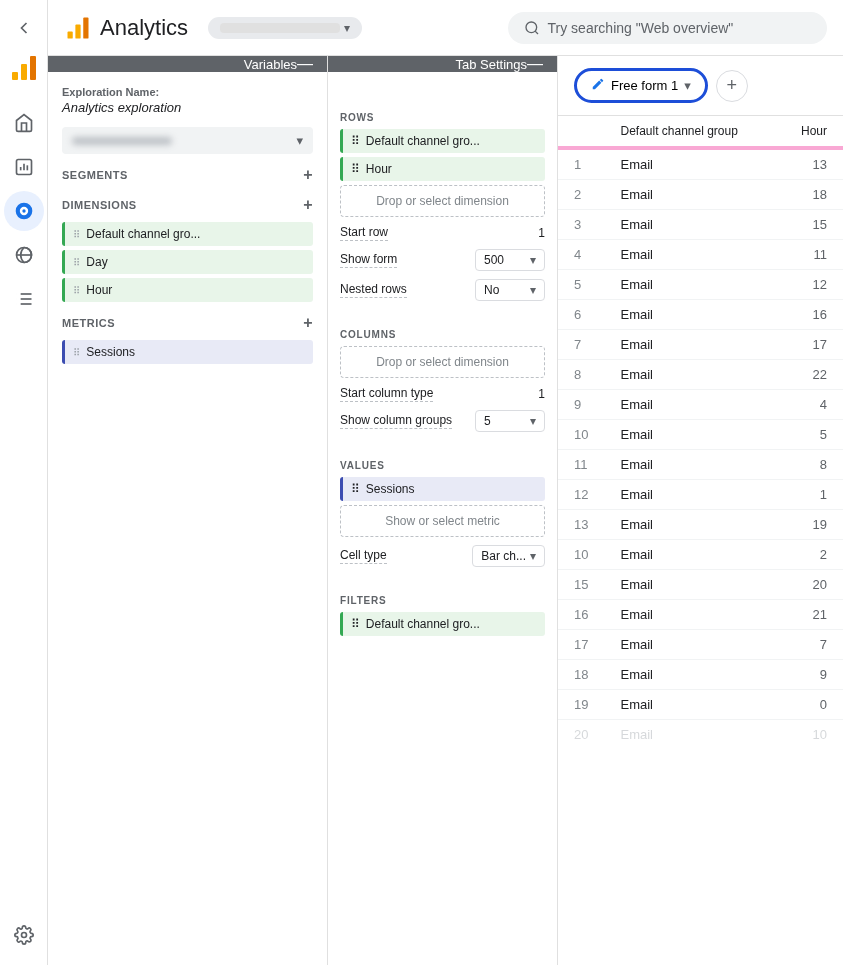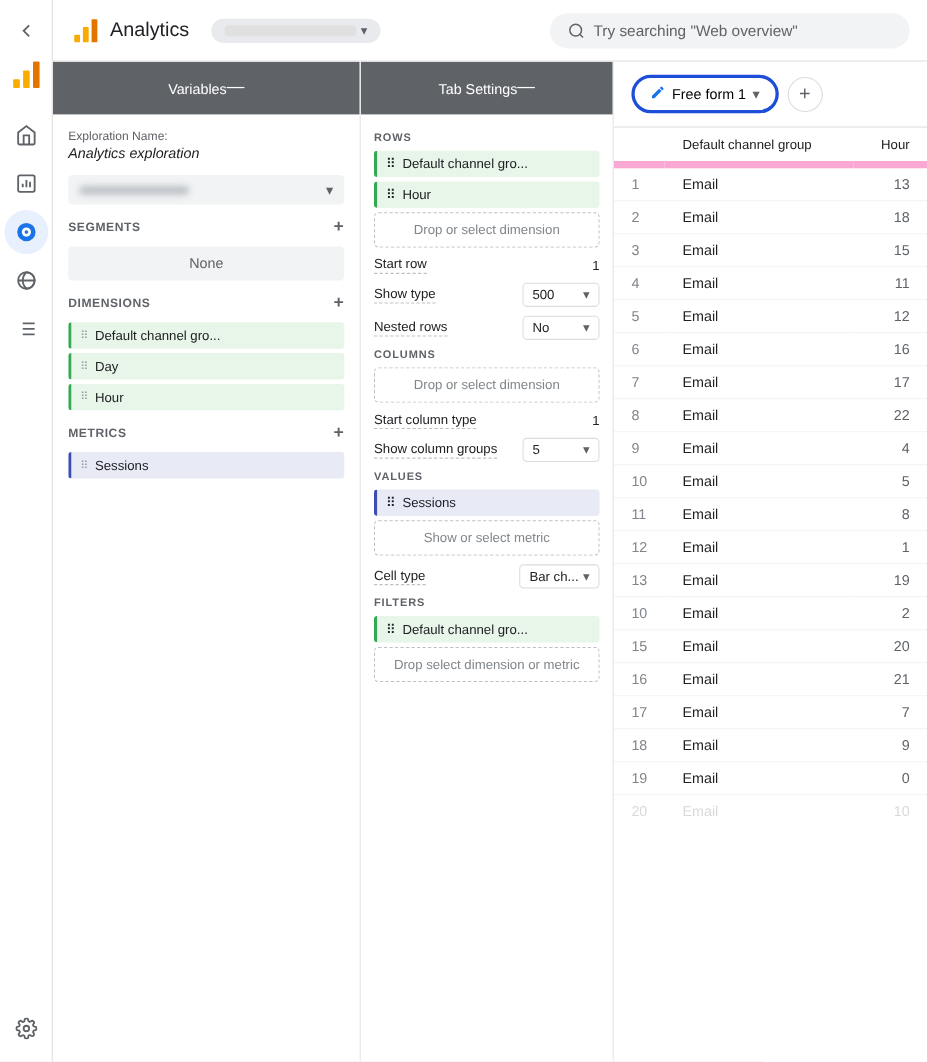--- a/index.html
+++ b/index.html
@@ -93,36 +93,36 @@
     .variables-panel {
       width: 280px;
       background: #fff;
       border-right: 1px solid #e0e0e0;
       overflow-y: auto;
       flex-shrink: 0;
     }
     .panel-header {
       background: #5f6368;
       color: #fff;
-      padding: 16px 14px;
+      padding: 0 14px;
       font-size: 13px;
       font-weight: 500;
       display: flex;
       align-items: center;
-      justify-content: center;
+      justify-content: flex-end;
     }
     .panel-header .minimize-btn {
       cursor: pointer; font-size: 16px; line-height: 1;
     }
 
     .variables-content {
       padding: 14px;
     }
     .field-label {
-      font-size: 11px; color: #5f6368; margin-bottom: 2px;
+      font-size: 11px; color: #5f6368; margin-bottom: 2px; font-weight: bold;
     }
     .field-value {
       font-size: 13px; color: #202124; margin-bottom: 12px; font-style: italic;
     }
     .section-header {
       display: flex; align-items: center; justify-content: space-between;
       margin: 12px 0 8px;
       font-size: 11px; font-weight: 600; color: #5f6368; letter-spacing: 0.5px;
       text-transform: uppercase;
     }
@@ -173,21 +173,21 @@
       border-right: 1px solid #e0e0e0;
       overflow-y: auto;
       flex-shrink: 0;
     }
     .tab-settings-content {
       padding: 12px;
     }
     .section-label {
       font-size: 10px; font-weight: 700; color: #5f6368;
       letter-spacing: 0.8px; text-transform: uppercase;
-      margin: 4px 0 6px;
+      margin: 28px 0 6px;
     }
 
     .drop-zone {
       border: 1px dashed #bdc1c6;
       border-radius: 4px;
       padding: 8px 10px;
       font-size: 12px;
       color: #80868b;
       text-align: center;
       margin-bottom: 4px;
@@ -290,21 +290,21 @@
     .data-table {
       width: 100%;
       border-collapse: collapse;
     }
     .data-table thead th {
       position: sticky; top: 0;
       background: #fff;
       padding: 8px 16px;
       text-align: left;
       font-size: 12px; font-weight: 500; color: #202124;
-      border-bottom: 7px solid #f9a8d4;
+      border-bottom: 4px solid #f9a8d4;
     }
     .data-table thead th.right { text-align: right; }
     .totals-row td {
       padding: 8px 16px;
       font-size: 13px; font-weight: 500; color: #202124;
       border-bottom: 2px solid #e0e0e0;
     }
     .data-table tbody tr {
       border-bottom: 1px solid #f1f3f4;
     }
@@ -386,21 +386,21 @@
 
 <div class="main-content">
 
   <div class="header">
     <div class="header-logo">
       <svg viewBox="0 0 32 32" width="28" height="28">
         <rect x="4" y="20" width="6" height="8" rx="1" fill="#f9ab00"></rect>
         <rect x="13" y="12" width="6" height="16" rx="1" fill="#f9ab00"></rect>
         <rect x="22" y="4" width="6" height="24" rx="1" fill="#e37400"></rect>
       </svg>
-      <span style="color:#202124;font-size:18px;">Analytics</span>
+      <span style="color:#202124;font-size:22px;">Analytics</span>
     </div>
     <div class="header-property">
       <div class="header-property-pill">
         <span style="width:120px;height:10px;background:#e0e0e0;display:inline-block;border-radius:4px;"></span>
         <span>▾</span>
       </div>
     </div>
     <div class="search-bar">
       <svg width="16" height="16" viewBox="0 0 24 24" fill="none" stroke="#5f6368" stroke-width="2">
         <circle cx="11" cy="11" r="8"></circle>
@@ -423,21 +423,20 @@
 
         <div style="background:#f1f3f4;border-radius:4px;padding:6px 10px;margin-bottom:12px;display:flex;align-items:center;justify-content:space-between;">
           <span style="width:100px;height:8px;background:#bdc1c6;border-radius:4px;display:inline-block;filter:blur(3px);"></span>
           <span style="color:#5f6368;">▾</span>
         </div>
 
         <div class="section-header">
           <span>SEGMENTS</span>
           <span class="add-btn">+</span>
         </div>
-        <div class="segment-box">None</div>
 
         <div class="section-header">
           <span>DIMENSIONS</span>
           <span class="add-btn">+</span>
         </div>
         <div id="dimensions-list">
             <div class="dimension-chip">
               <span class="drag-dots">⠿</span>
               <span>Default channel gro...</span>
             </div>
@@ -482,21 +481,21 @@
               <span>Hour</span>
             </div>
           </div>
         <div class="drop-zone">Drop or select dimension</div>
 
         <div class="setting-row">
           <span class="setting-label">Start row</span>
           <span>1</span>
         </div>
         <div class="setting-row">
-          <span class="setting-label">Show type</span>
+          <span class="setting-label">Show form</span>
           <div class="setting-value">
             <span>500</span>
             <span class="chevron">▾</span>
           </div>
         </div>
         <div class="setting-row">
           <span class="setting-label">Nested rows</span>
           <div class="setting-value">
             <span>No</span>
             <span class="chevron">▾</span>
@@ -535,21 +534,20 @@
           </div>
         </div>
 
         <div class="section-label">FILTERS</div>
         <div id="filters-list">
             <div class="filter-chip">
               <span class="drag-dots">⠿</span>
               <span>Default channel gro...</span>
             </div>
           </div>
-        <div class="drop-zone">Drop select dimension or metric</div>
       </div>
     </div>
 
     <div class="data-panel">
       <div class="data-panel-header">
         <div class="tab-pill">
           <span style="color:#1a73e8;">
             <svg width="14" height="14" viewBox="0 0 24 24" fill="#1a73e8">
               <path d="M3 17.25V21h3.75L17.81 9.94l-3.75-3.75L3 17.25zM20.71 7.04a1 1 0 000-1.41l-2.34-2.34a1 1 0 00-1.41 0l-1.83 1.83 3.75 3.75 1.83-1.83z"></path>
             </svg>

